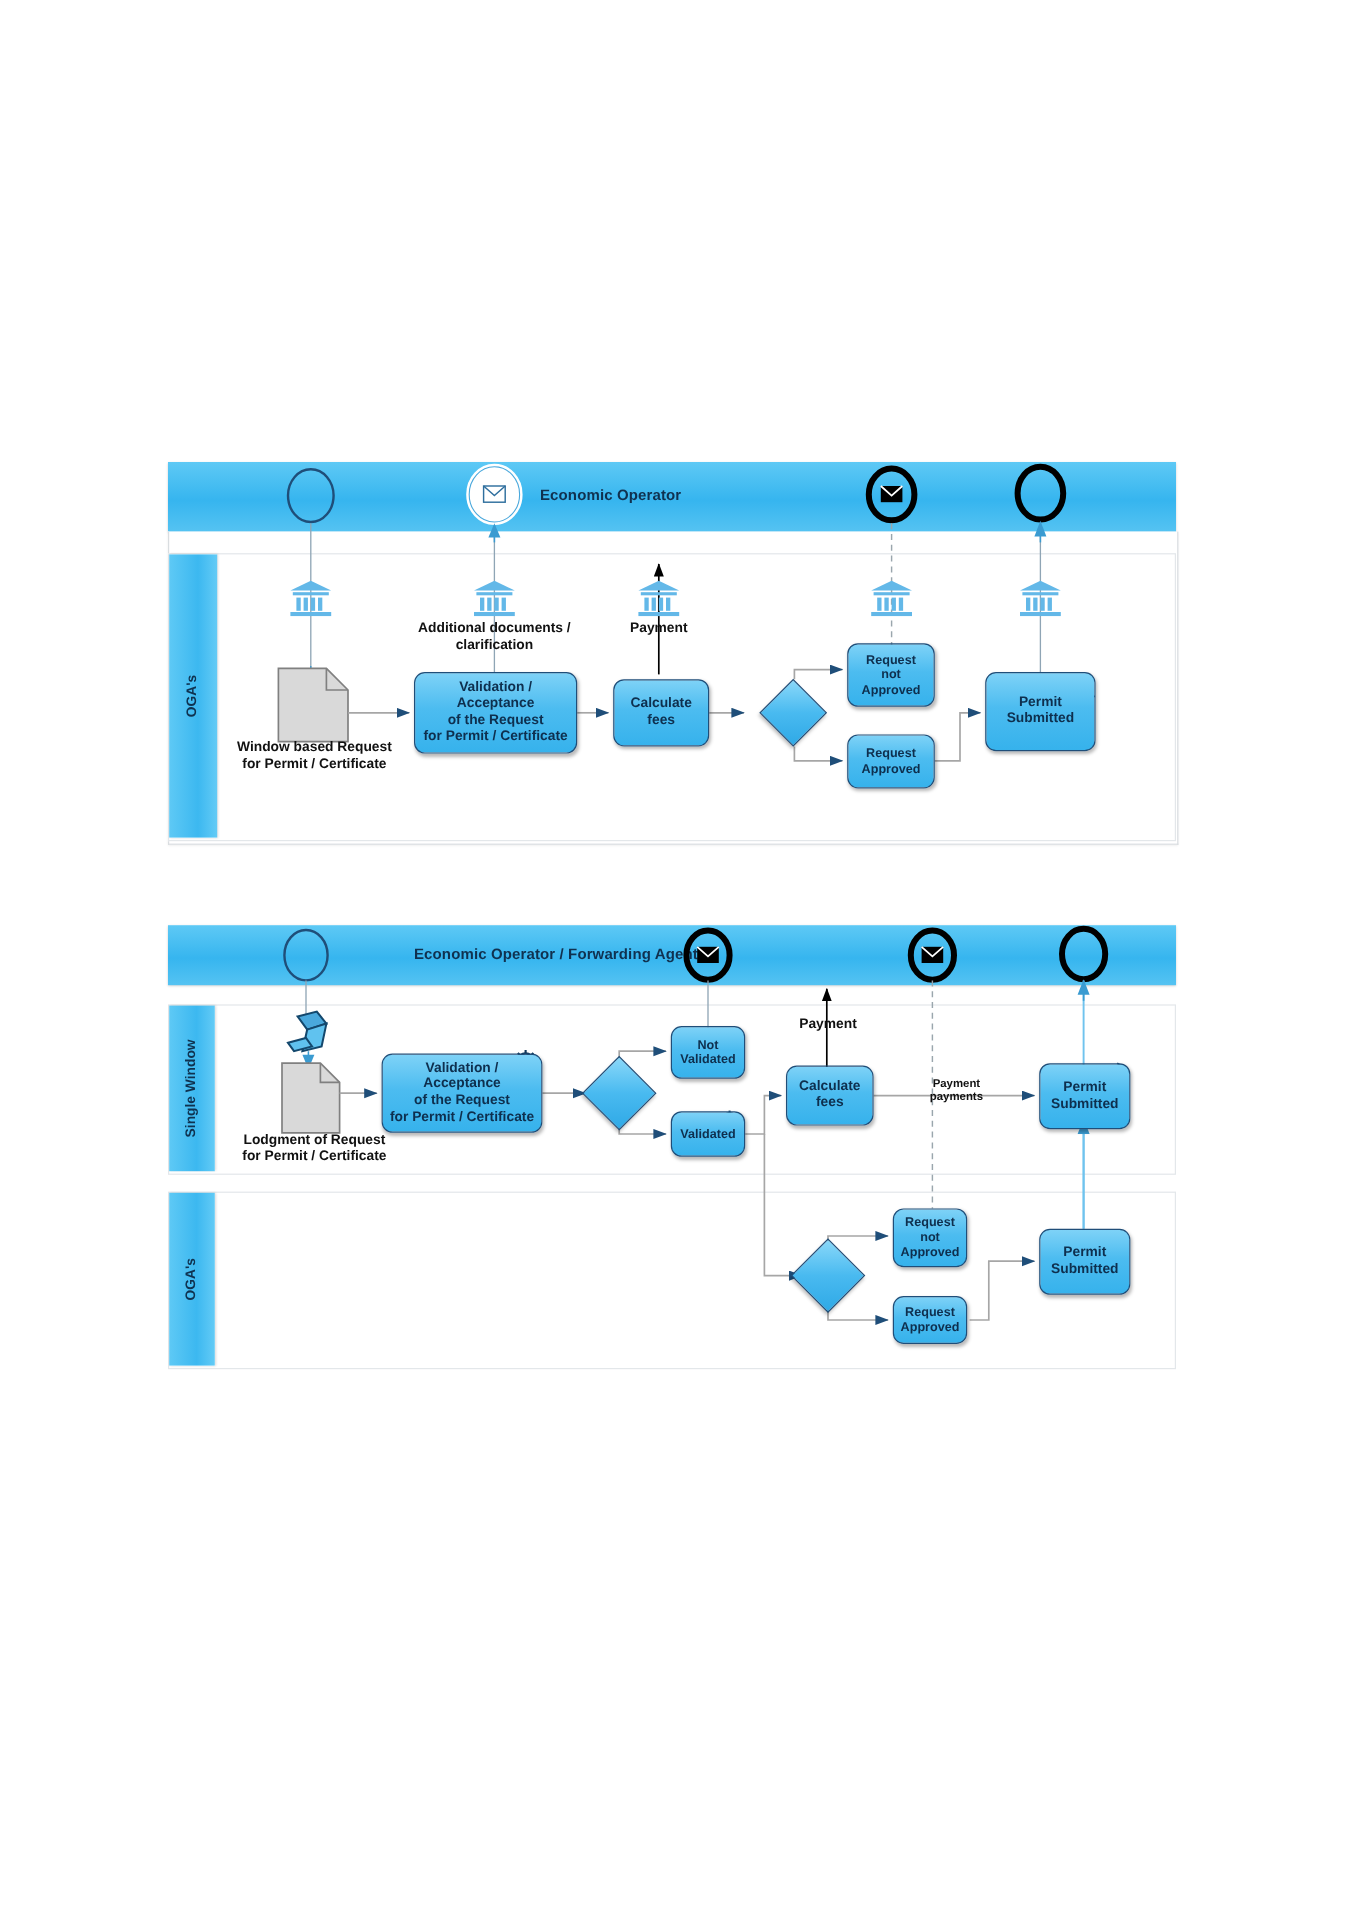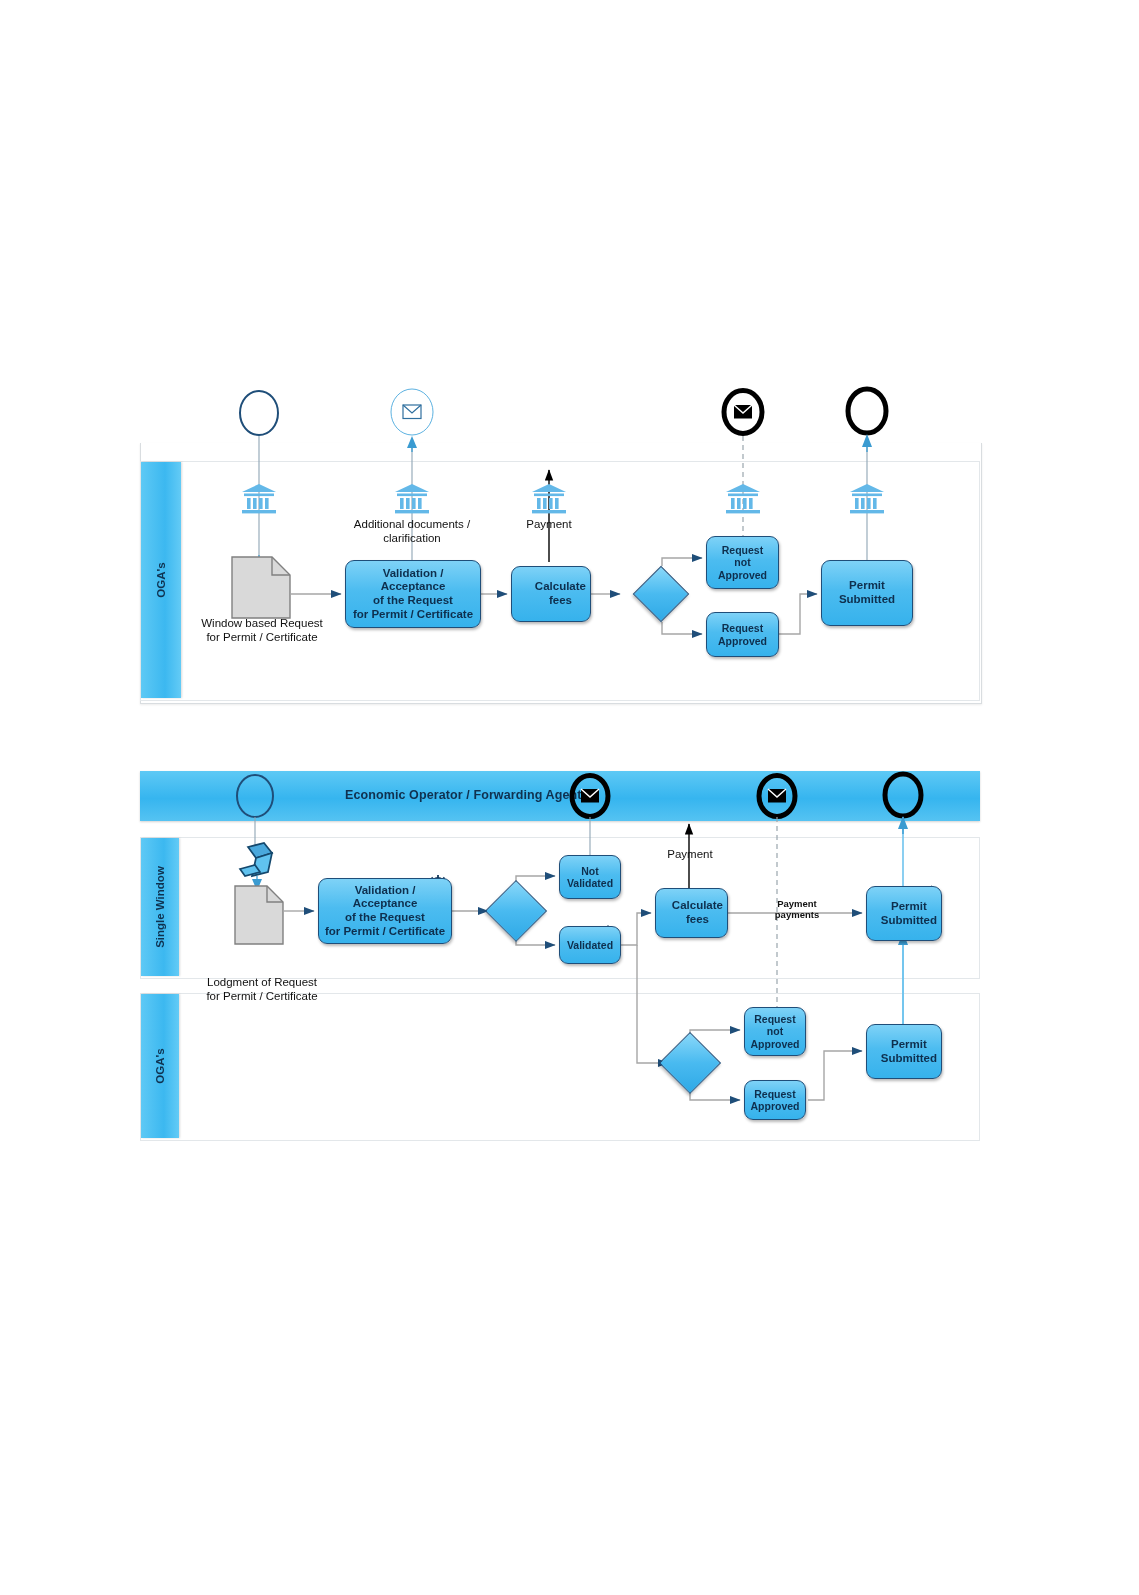--- a/index.html
+++ b/index.html
@@ -40,44 +40,47 @@
     position:absolute;box-sizing:border-box;
     background:linear-gradient(180deg,#7ed2f7 0%,#4cbcf0 45%,#36b2ec 100%);
     border:1.6px solid #1f4e79;border-radius:9px;
     display:flex;align-items:center;justify-content:center;
     text-align:center;color:#0e2f4e;font-weight:bold;line-height:1.18;
     box-shadow:1px 2px 3px rgba(0,0,0,.28);
     padding:2px 4px;
   }
   .task .tl{display:block;white-space:pre-line;}
   .task.small{font-size:10.5px;}
-  .task.med{font-size:11.5px;justify-content:flex-end;}
+  .task.med{font-size:11.5px;}
 
   
   .gw{
     position:absolute;box-sizing:border-box;
     background:linear-gradient(135deg,#8ad8f9 0%,#49baf0 50%,#2fa9e6 100%);
     border:1.8px solid #1f4e79;
     transform:rotate(45deg);
     box-shadow:1px 2px 3px rgba(0,0,0,.26);
   }
 
   
   .flabel{
     position:absolute;text-align:center;
-    color:#111111;font-weight:normal;line-height:1.2;white-space:pre-line;
+    color:#111111;font-weight:bold;line-height:1.2;white-space:pre-line;
   }
   .flabel.b{font-size:11.5px;}
   .flabel.s{font-size:9.5px;font-weight:bold;}
 </style>
 </head>
 <body>
 
 <div id="canvas">
 
+  <div class="pool-header" style="left:140px;top:385px;width:840px;height:58px;">
+    <span style="position:absolute;left:310px;top:21px;">Economic Operator</span>
+  </div>
 
   <div class="pool-body" style="left:140px;top:443px;width:840px;height:260px;"></div>
   <div class="lane" style="left:140px;top:461px;width:838px;height:238px;"></div>
   <div class="lane-label" style="left:141px;top:462px;width:40px;height:236px;">
     <span>OGA's</span>
   </div>
 
   <svg class="layer">
     <defs>
       <marker id="ar" markerWidth="9" markerHeight="9" refX="7.5" refY="3" orient="auto">
@@ -352,21 +355,21 @@
     <g>
       <rect x="920" y="891" width="15" height="11" fill="none" stroke="#13395c" stroke-width="1.6"></rect>
       <path d="M920,891 L927.5,898 L935,891" fill="none" stroke="#13395c" stroke-width="1.4"></path>
       <path d="M931,886 L937,890 L931,894" fill="none" stroke="#13395c" stroke-width="1.5"></path>
     </g>
   </svg>
 
   <div class="flabel b" style="left:645px;top:848px;width:90px;">Payment</div>
   <div class="flabel s" style="left:757px;top:898px;width:80px;">Payment
 payments</div>
-  <div class="flabel b" style="left:182px;top:976px;width:160px;">Lodgment of  Request
+  <div class="flabel b" style="left:182px;top:944px;width:160px;">Lodgment of  Request
 for Permit / Certificate</div>
 
   <div class="task med" style="left:318px;top:878px;width:134px;height:66px;">
     <span class="tl">Validation / Acceptance
 of the Request
 for Permit / Certificate</span>
   </div>
   <div class="task small" style="left:559px;top:855px;width:62px;height:44px;">
     <span class="tl">Not
 Validated</span>

